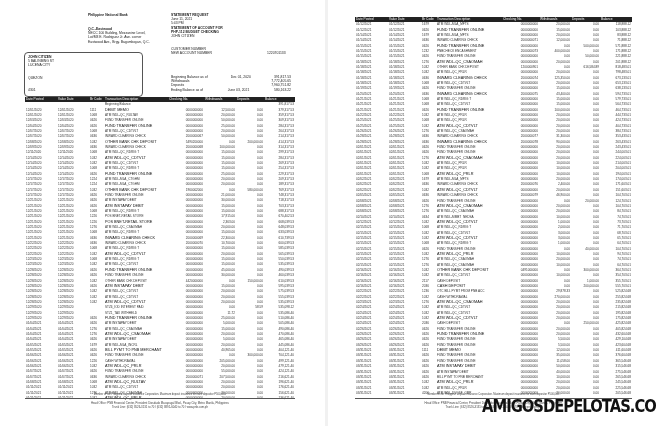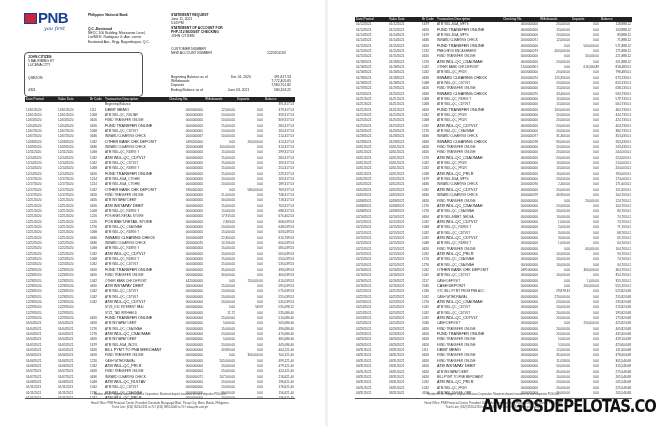--- a/index.html
+++ b/index.html
@@ -30,25 +30,20 @@
   #t2{left:355px;top:17px;width:277px;}
   td.big{font-size:3.8px;color:#111;}
   .foot{position:absolute;text-align:center;font-size:2.8px;color:#444;}
   .rule{position:absolute;height:1px;background:#555;}
   .wm{position:absolute;left:482px;top:395px;font-family:"DejaVu Sans",sans-serif;font-weight:bold;font-size:18px;color:#111;letter-spacing:-1.2px;transform:scaleX(0.82);transform-origin:left top;}
 </style>
 </head>
 <body>
 
 <div class="page" id="p1">
-  <div class="logo">
-    <div class="box"></div>
-    <div class="txt">PNB</div>
-    <div class="tag">you first</div>
-  </div>
 
   <div class="bank tiny">Philippine National Bank</div>
   <div class="branch tiny">
     <div style="font-weight:bold">Q.C.-Eastwood</div>
     <div>NECC 100 Building, Mezzanine Level,</div>
     <div>Lot/M3 E. Rodriguez Jr. Ave. corner</div>
     <div>Eastwood Ave., Brgy. Bagumbayan, Q.C.</div>
   </div>
 
   <div class="stmt tiny">

